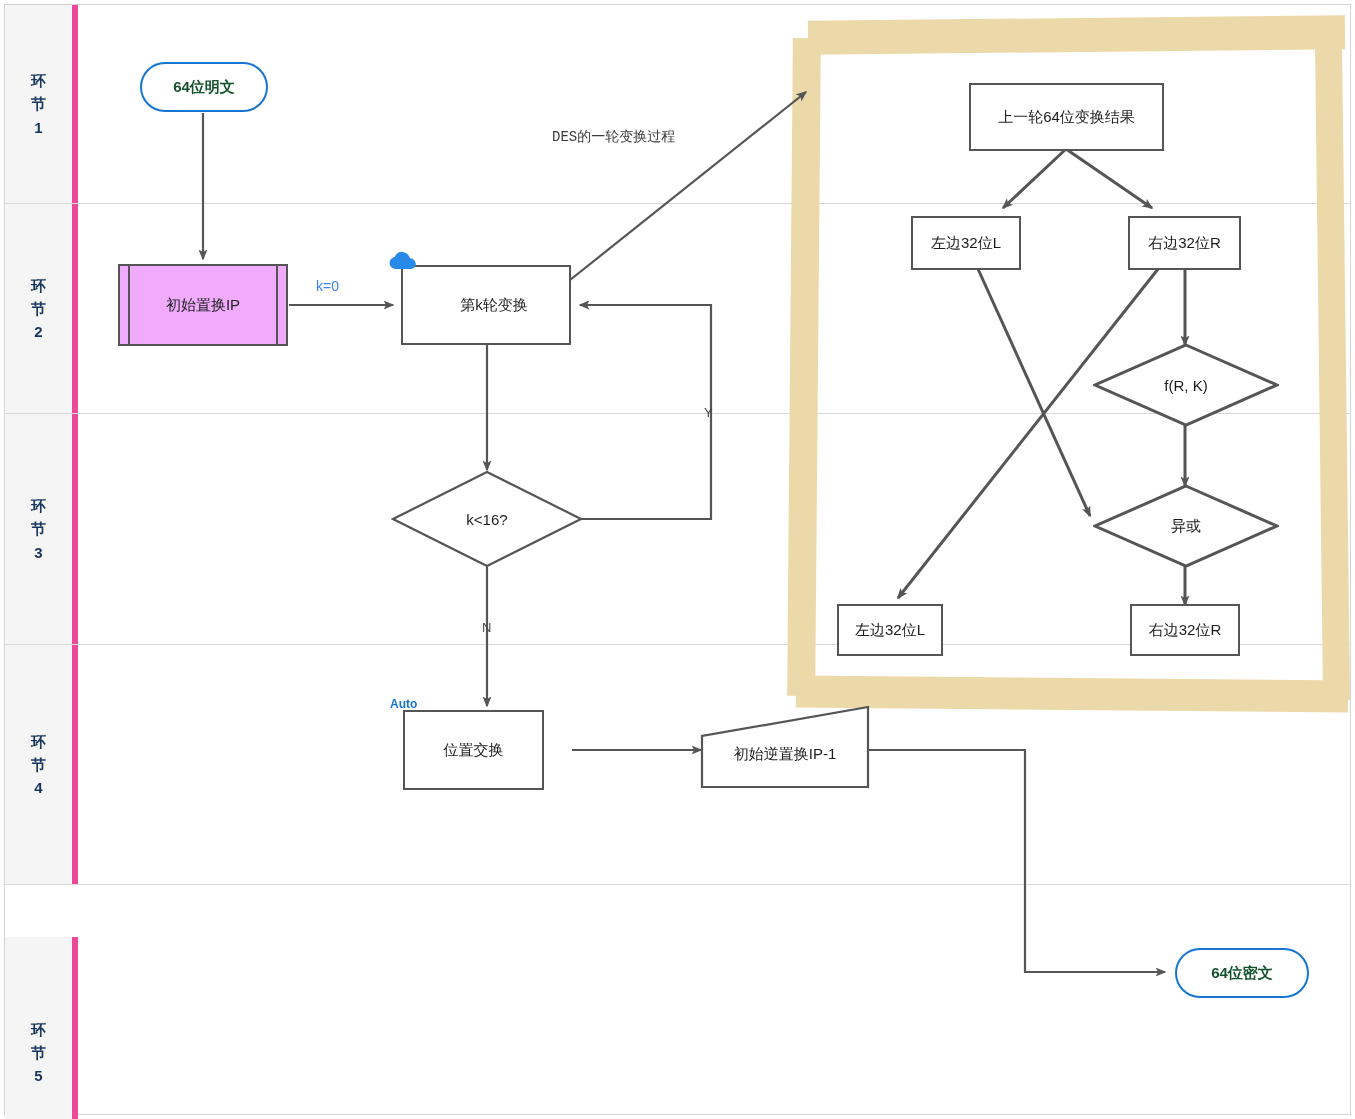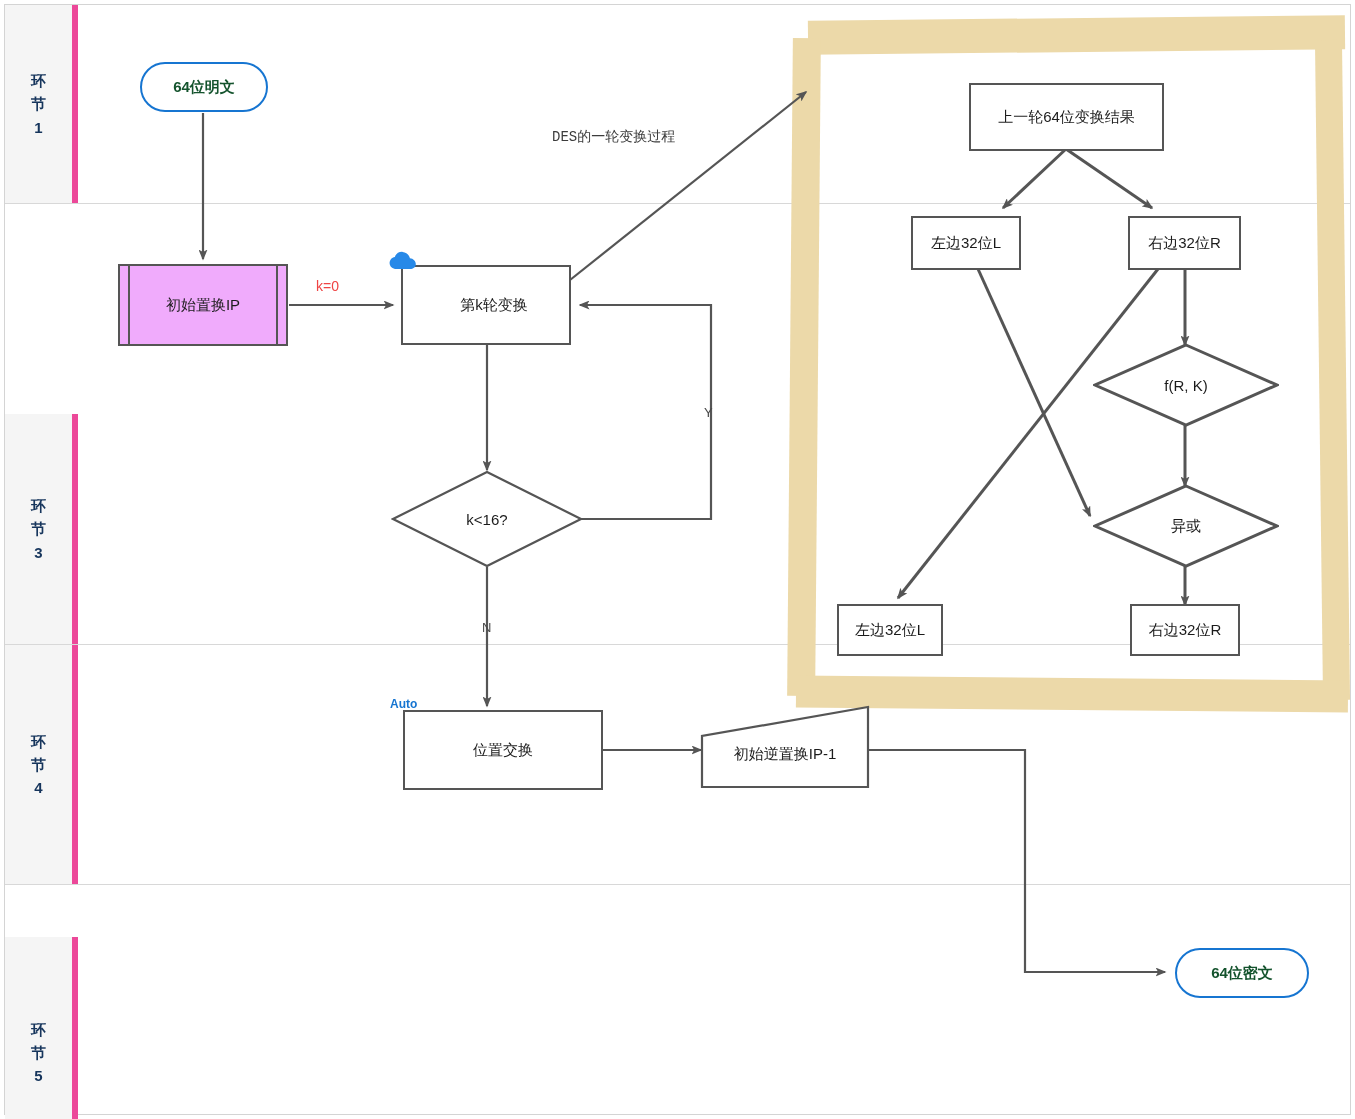--- a/index.html
+++ b/index.html
@@ -139,21 +139,21 @@
     padding-top: 14px;
   }
 
   
   .flabel {
     position: absolute;
     font-size: 13px;
     color: #4a4a4a;
     white-space: nowrap;
   }
-  .flabel.dark { color: #ef4444; font-size: 14px; }
+  .flabel.dark { color: #3b82f6; font-size: 14px; }
   .flabel.auto-tag {
     color: #1675d1;
     font-weight: bold;
     font-size: 12px;
   }
   .flabel.big { font-size: 14px; color: #3c3c3c; }
 
   
   .cloud-icon {
     position: absolute;
@@ -167,20 +167,25 @@
 <div id="canvas">
 
   <div class="lane-frame">
 
     <div class="lane-row" style="top:0px; height:199px;">
       <div class="lane-head">
         <div class="lane-head-label">环节1</div>
       </div>
     </div>
 
+    <div class="lane-row" style="top:199px; height:210px;">
+      <div class="lane-head">
+        <div class="lane-head-label">环节2</div>
+      </div>
+    </div>
 
     <div class="lane-row" style="top:409px; height:231px;">
       <div class="lane-head">
         <div class="lane-head-label">环节3</div>
       </div>
     </div>
 
     <div class="lane-row" style="top:640px; height:240px;">
       <div class="lane-head">
         <div class="lane-head-label">环节4</div>
@@ -284,21 +289,21 @@
   </div>
 
   <div class="flabel" style="left:482px; top:620px;">
     <span>N</span>
   </div>
 
   <div class="flabel auto-tag" style="left:390px; top:697px;">
     <span>Auto</span>
   </div>
 
-  <div class="node n-rect" style="left:403px; top:710px; width:200px; height:80px;">
+  <div class="node n-rect" style="left:403px; top:710px; width:141px; height:80px;">
     <span>位置交换</span>
   </div>
 
   <div class="node n-trapezoid" style="left:698px; top:705px; width:174px; height:85px;">
     <svg class="trap-svg" viewBox="0 0 174 85" preserveAspectRatio="none">
       <polygon points="4,82 4,31 170,2 170,82" fill="#ffffff" stroke="#555555" stroke-width="2.2"></polygon>
     </svg>
     <span class="trap-text">初始逆置换IP-1</span>
   </div>
 

